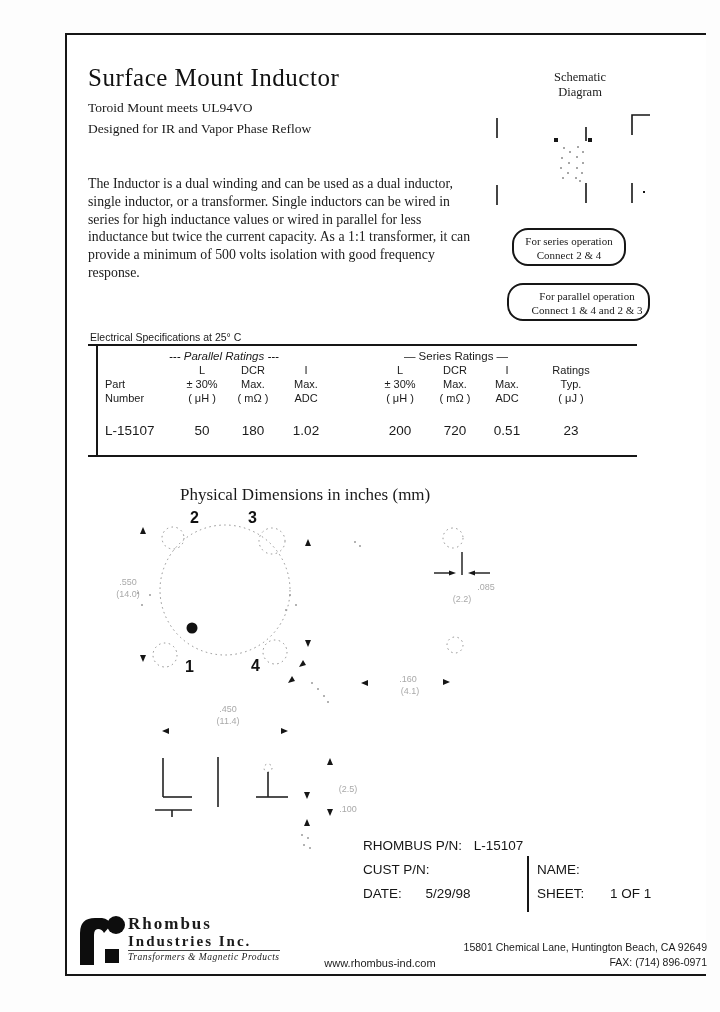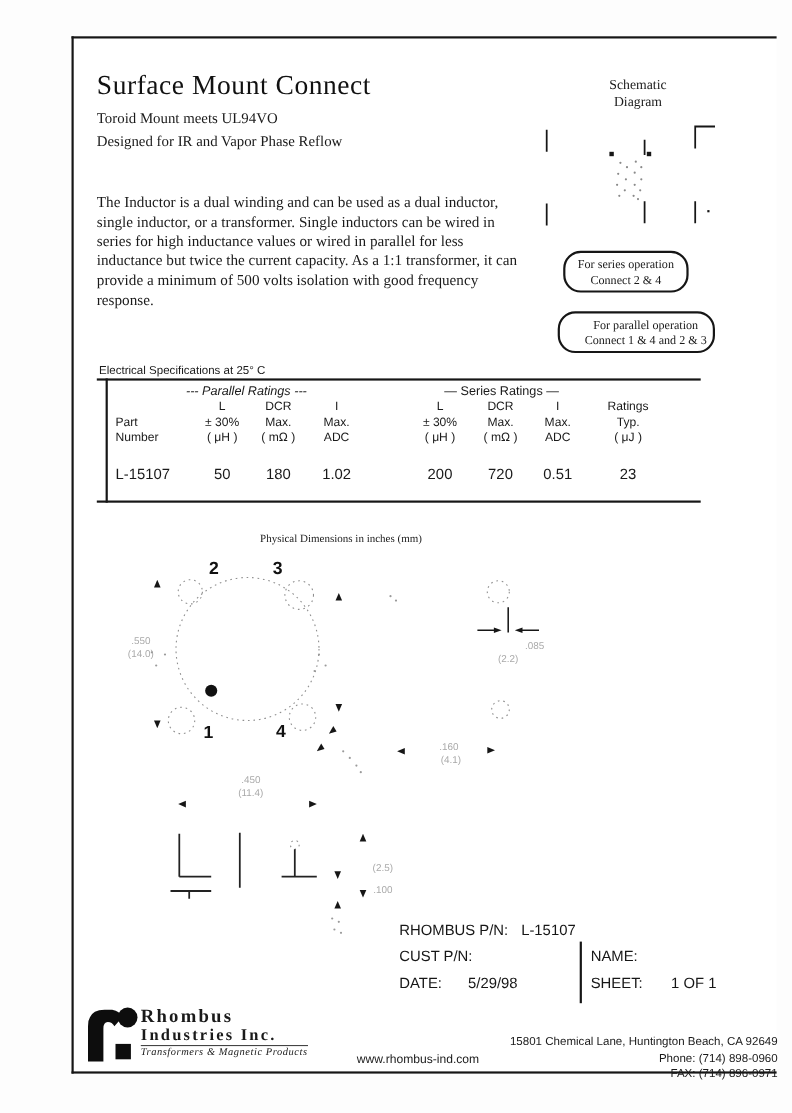--- a/index.html
+++ b/index.html
@@ -43,42 +43,42 @@
   .group-hdr{font-size:11.5px;text-align:center;}
   .spec-col{text-align:center;}
   .spec-col span{position:absolute;left:0;width:100%;text-align:center;font-size:11px;}
   .spec-col .r1{top:0;}
   .spec-col .r2{top:14px;}
   .spec-col .r3{top:28px;}
   .spec-col .val{top:59px;font-size:13.5px;}
   .part-col span{text-align:left;}
 
   
-  .dims-title{left:180px;top:485px;width:260px;text-align:center;font-size:10px;}
+  .dims-title{left:180px;top:485px;width:260px;text-align:left;font-size:17px;}
   .pin-num{font-family:"Liberation Sans", sans-serif;font-weight:bold;font-size:16px;color:#111;}
   .faint{font-family:"Liberation Sans", sans-serif;font-size:9px;color:#9a9a9a;opacity:.85;text-align:center;width:44px;}
 
   
   .tb{font-family:"Liberation Sans", sans-serif;font-size:13.5px;color:#161616;}
   .tb .lbl{margin-right:8px;}
   .tb-vline{left:527px;top:856px;width:2px;height:56px;background:#161616;}
 
   
   .logo-name{left:128px;top:914px;font-size:17px;font-weight:bold;letter-spacing:2px;}
   .logo-name2{left:128px;top:933px;font-size:15px;font-weight:bold;letter-spacing:2px;}
   .logo-tag{left:128px;top:950px;font-size:9.5px;font-style:italic;letter-spacing:.5px;border-top:1px solid #444;padding-top:1px;}
   .addr{left:420px;top:915px;width:287px;text-align:right;font-size:10.5px;line-height:14.5px;margin-top:25px;}
   .site{left:300px;top:957px;width:160px;text-align:center;font-size:11px;}
 </style>
 </head>
 <body>
 
 <div class="abs page-frame"></div>
 
-<div class="abs doc-title serif">Surface Mount Connect</div>
+<div class="abs doc-title serif">Surface Mount Inductor</div>
 <div class="abs doc-sub1 serif">Toroid Mount meets UL94VO</div>
 <div class="abs doc-sub2 serif">Designed for IR and Vapor Phase Reflow</div>
 
 <div class="abs desc serif">The Inductor is a dual winding and can be used as a dual inductor, single inductor, or a transformer.  Single inductors can be wired in series for high inductance values or wired in parallel for less inductance but twice the current capacity.  As a 1:1 transformer, it can provide a minimum of 500 volts isolation with good frequency response.</div>
 
 <div class="abs schem-title serif" style="white-space:pre-line;">Schematic
 Diagram</div>
 <svg class="abs" style="left:490px;top:110px;" width="172" height="100" viewBox="0 0 172 100">
   <g stroke="#161616" stroke-width="1.6" fill="none">
     <line x1="7" y1="8" x2="7" y2="28"></line>
@@ -279,16 +279,15 @@
 <svg class="abs" style="left:78px;top:913px;" width="48" height="54" viewBox="0 0 48 54">
   <path d="M2,20 Q2,5 17,5 L24,5 Q31,6 33,12 L26,20 Q24,16 20,16 Q16,16 16,22 L16,52 L2,52 Z" fill="#0d0d0d"></path>
   <circle cx="38" cy="12" r="9" fill="#0d0d0d"></circle>
   <rect x="27" y="36" width="14" height="14" fill="#0d0d0d"></rect>
 </svg>
 <div class="abs logo-name serif">Rhombus</div>
 <div class="abs logo-name2 serif">Industries Inc.</div>
 <div class="abs logo-tag serif">Transformers &amp; Magnetic Products</div>
 <div class="abs addr sans">
   <div>15801 Chemical Lane, Huntington Beach, CA 92649</div>
-  <div>Phone:  (714) 898-0960</div>
   <div>FAX:  (714) 896-0971</div>
 </div>
 <div class="abs site sans">www.rhombus-ind.com</div>
 
 </body></html>

